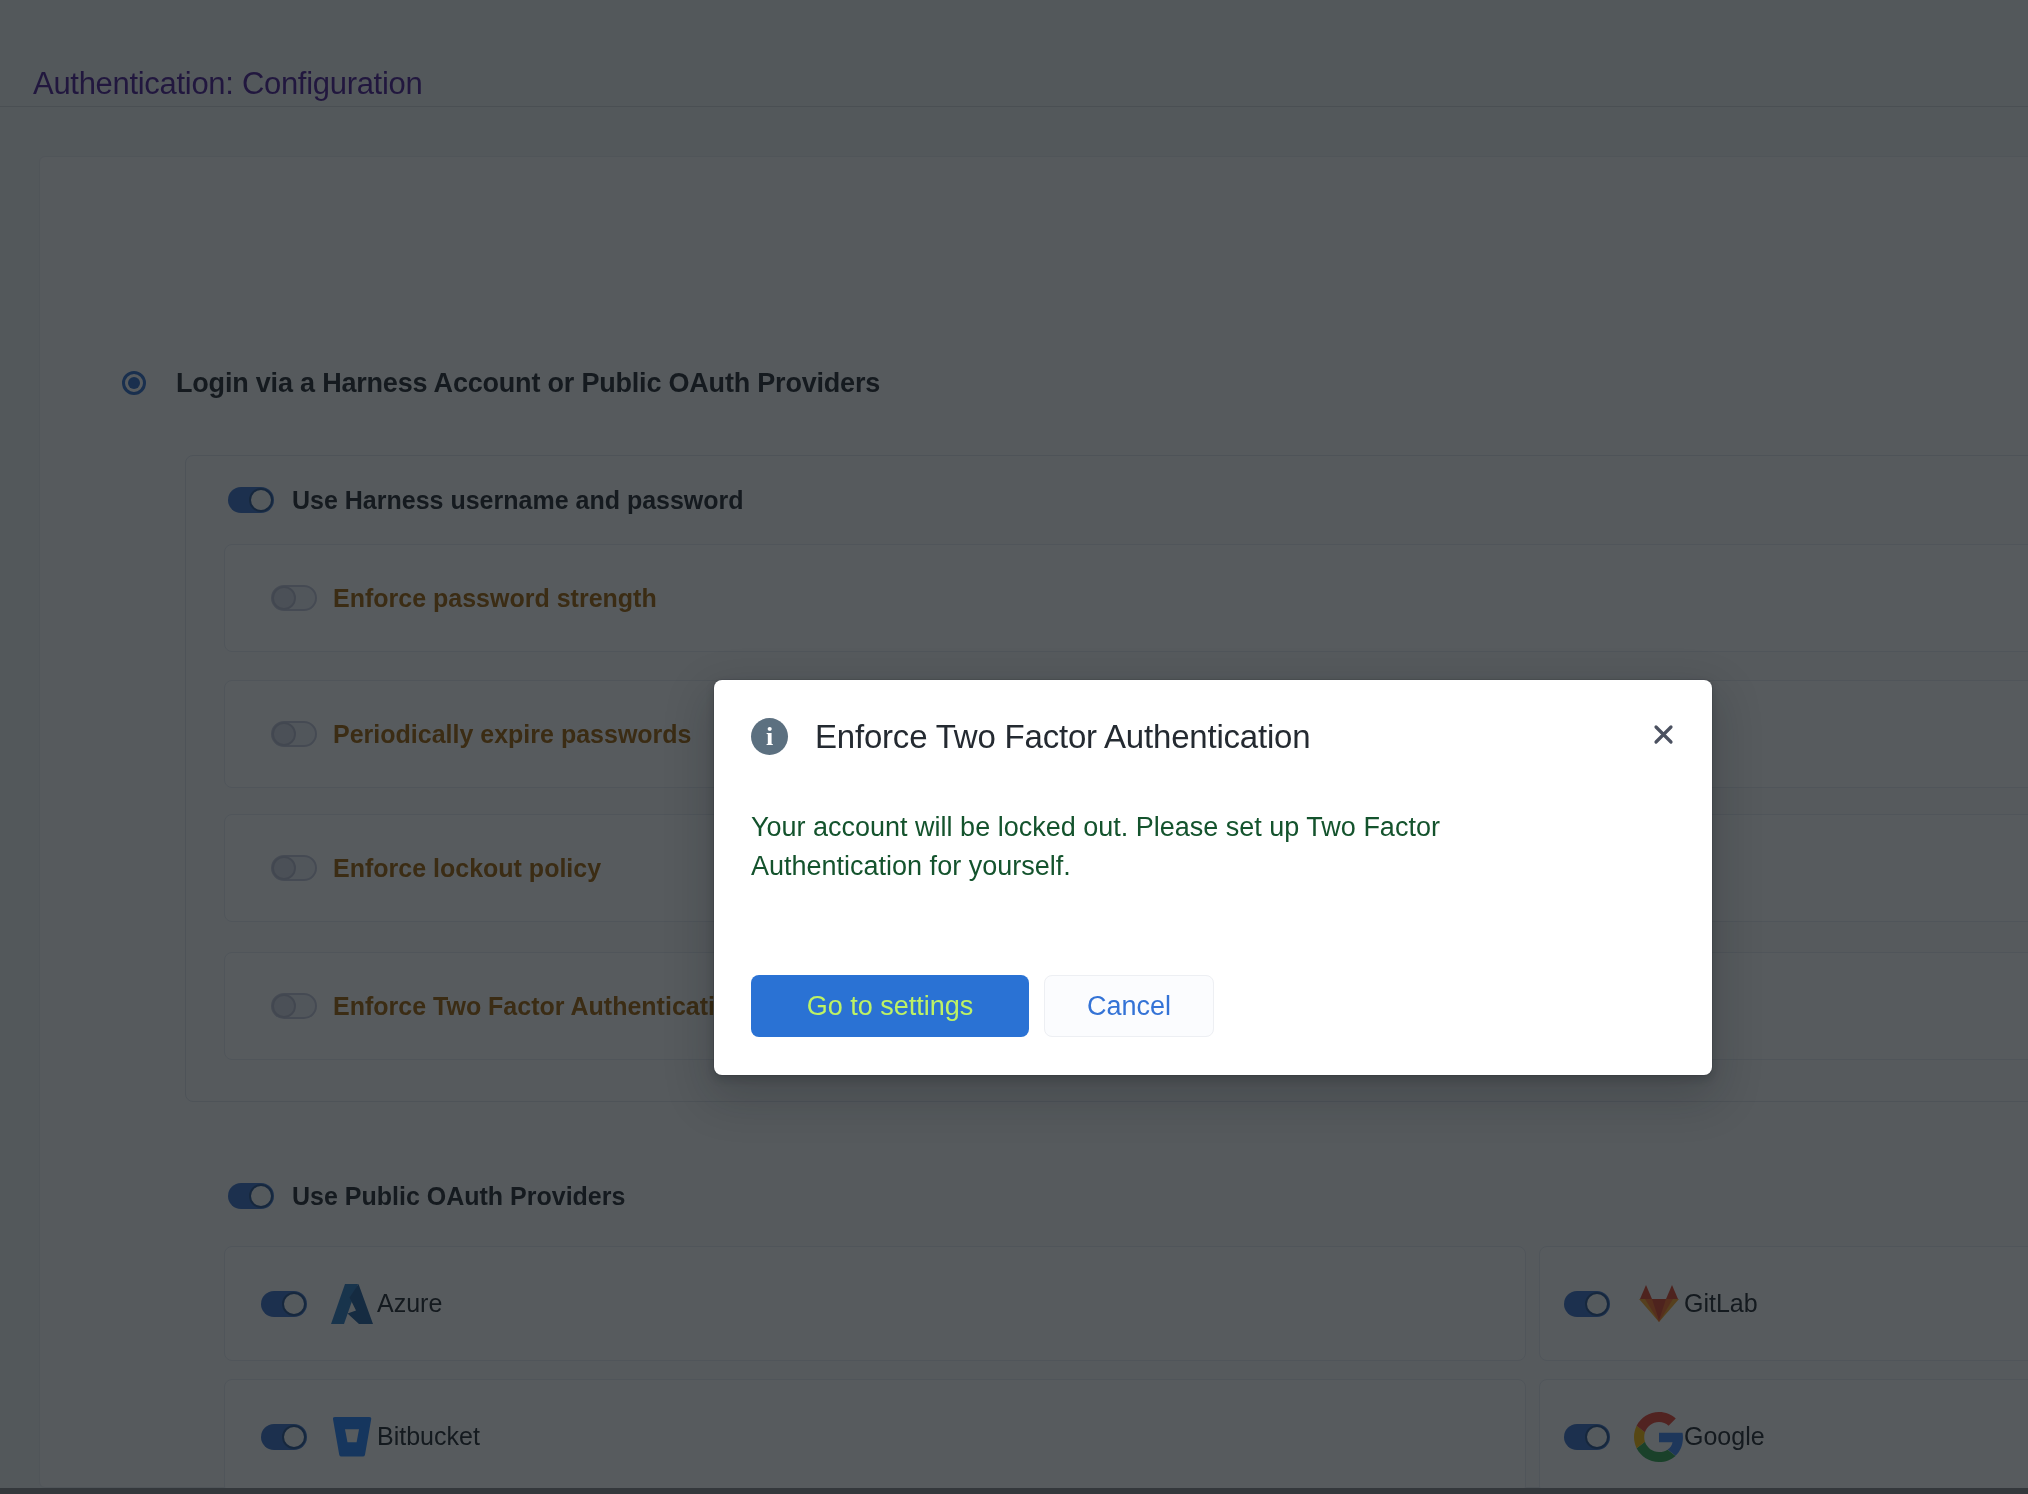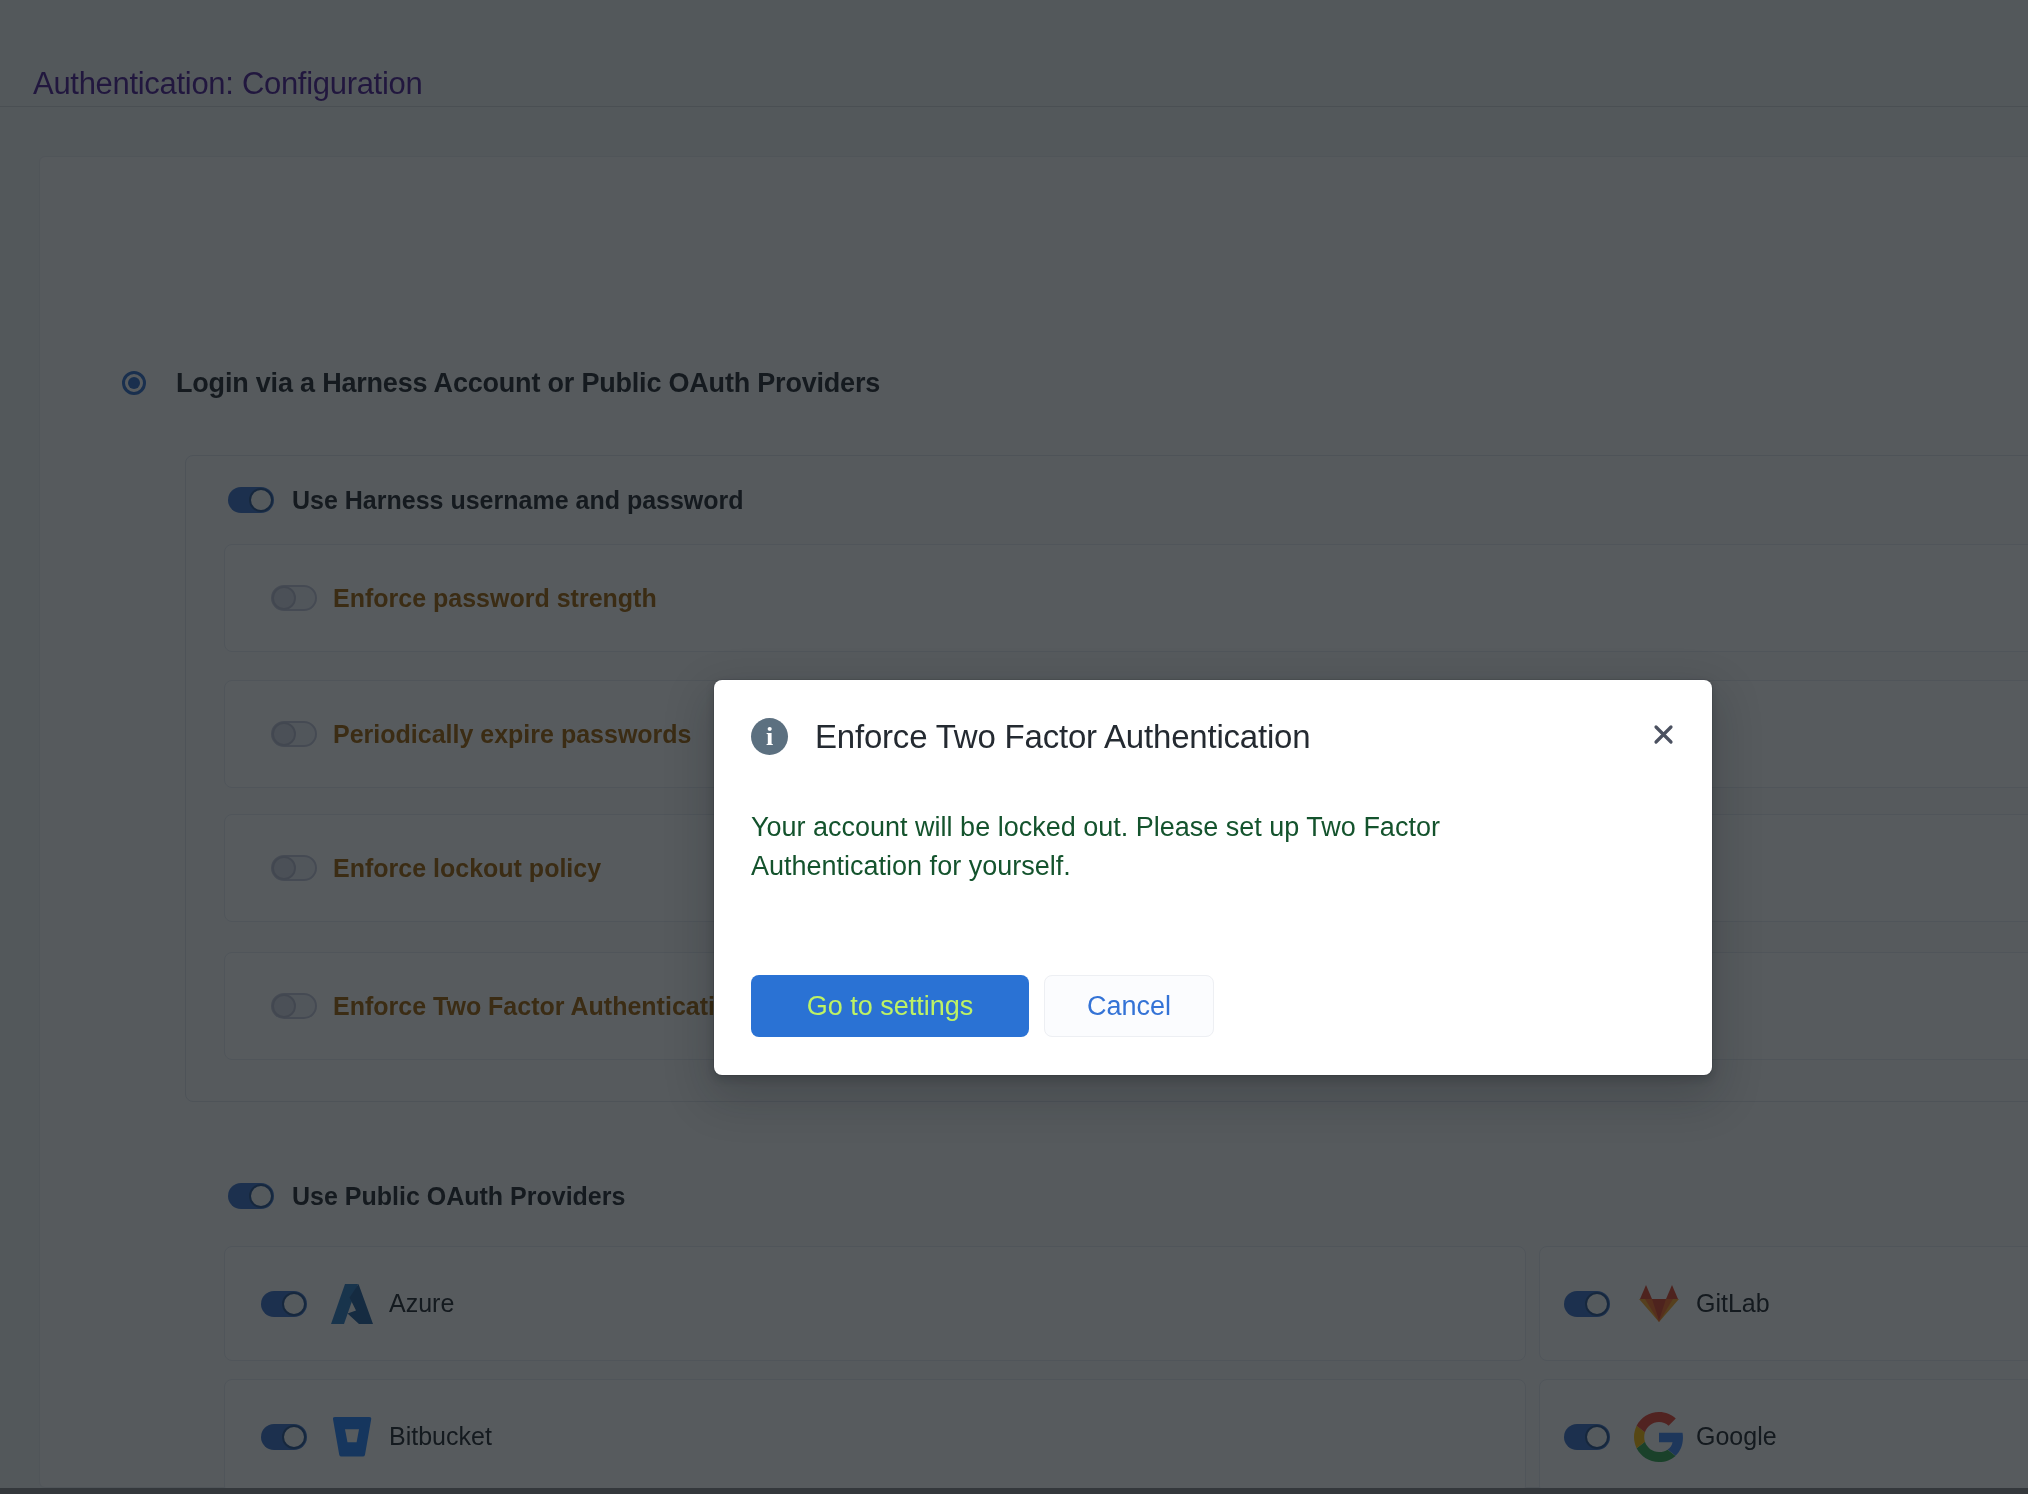--- a/index.html
+++ b/index.html
@@ -42,21 +42,21 @@
              padding-left:46px; gap:16px; }
   .opt-row .lbl { font-size:25px; font-weight:600; color:#a16207; white-space:nowrap; }
 
   
   .prov-row { position:absolute; height:115px; background:#ffffff; border:1px solid #e7eaf1;
               border-radius:8px; display:flex; align-items:center; }
   .prov-row.left  { left:184px; width:1302px; padding-left:36px; }
   .prov-row.right { left:1499px; right:-41px; padding-left:24px; }
   .prov-icon { width:50px; height:50px; margin-left:20px; display:flex; align-items:center; justify-content:center; flex:0 0 auto; }
   .prov-row.right .prov-icon { margin-left:24px; }
-  .prov-label { font-size:25px; font-weight:400; color:#21262c; margin-left:12px; white-space:nowrap; }
+  .prov-label { font-size:25px; font-weight:400; color:#21262c; white-space:nowrap; }
 
   .h-scrollbar { position:absolute; left:0px; right:0px; top:1488px; height:8px; background:#8a8b8e; }
 
   
   .backdrop { position:absolute; inset:0; background:rgba(16,22,26,0.70); z-index:10; }
   .modal { position:absolute; left:714px; top:680px; width:998px; height:395px; background:#ffffff;
            border-radius:8px; z-index:20;
            box-shadow:0 0 0 1px rgba(16,22,26,.10), 0 4px 8px rgba(16,22,26,.2), 0 18px 46px 6px rgba(16,22,26,.2); }
   .modal-info-icon { position:absolute; left:37px; top:38px; width:37px; height:37px; border-radius:50%;
                      background:#5c7080; color:#ffffff; display:flex; align-items:center; justify-content:center;

